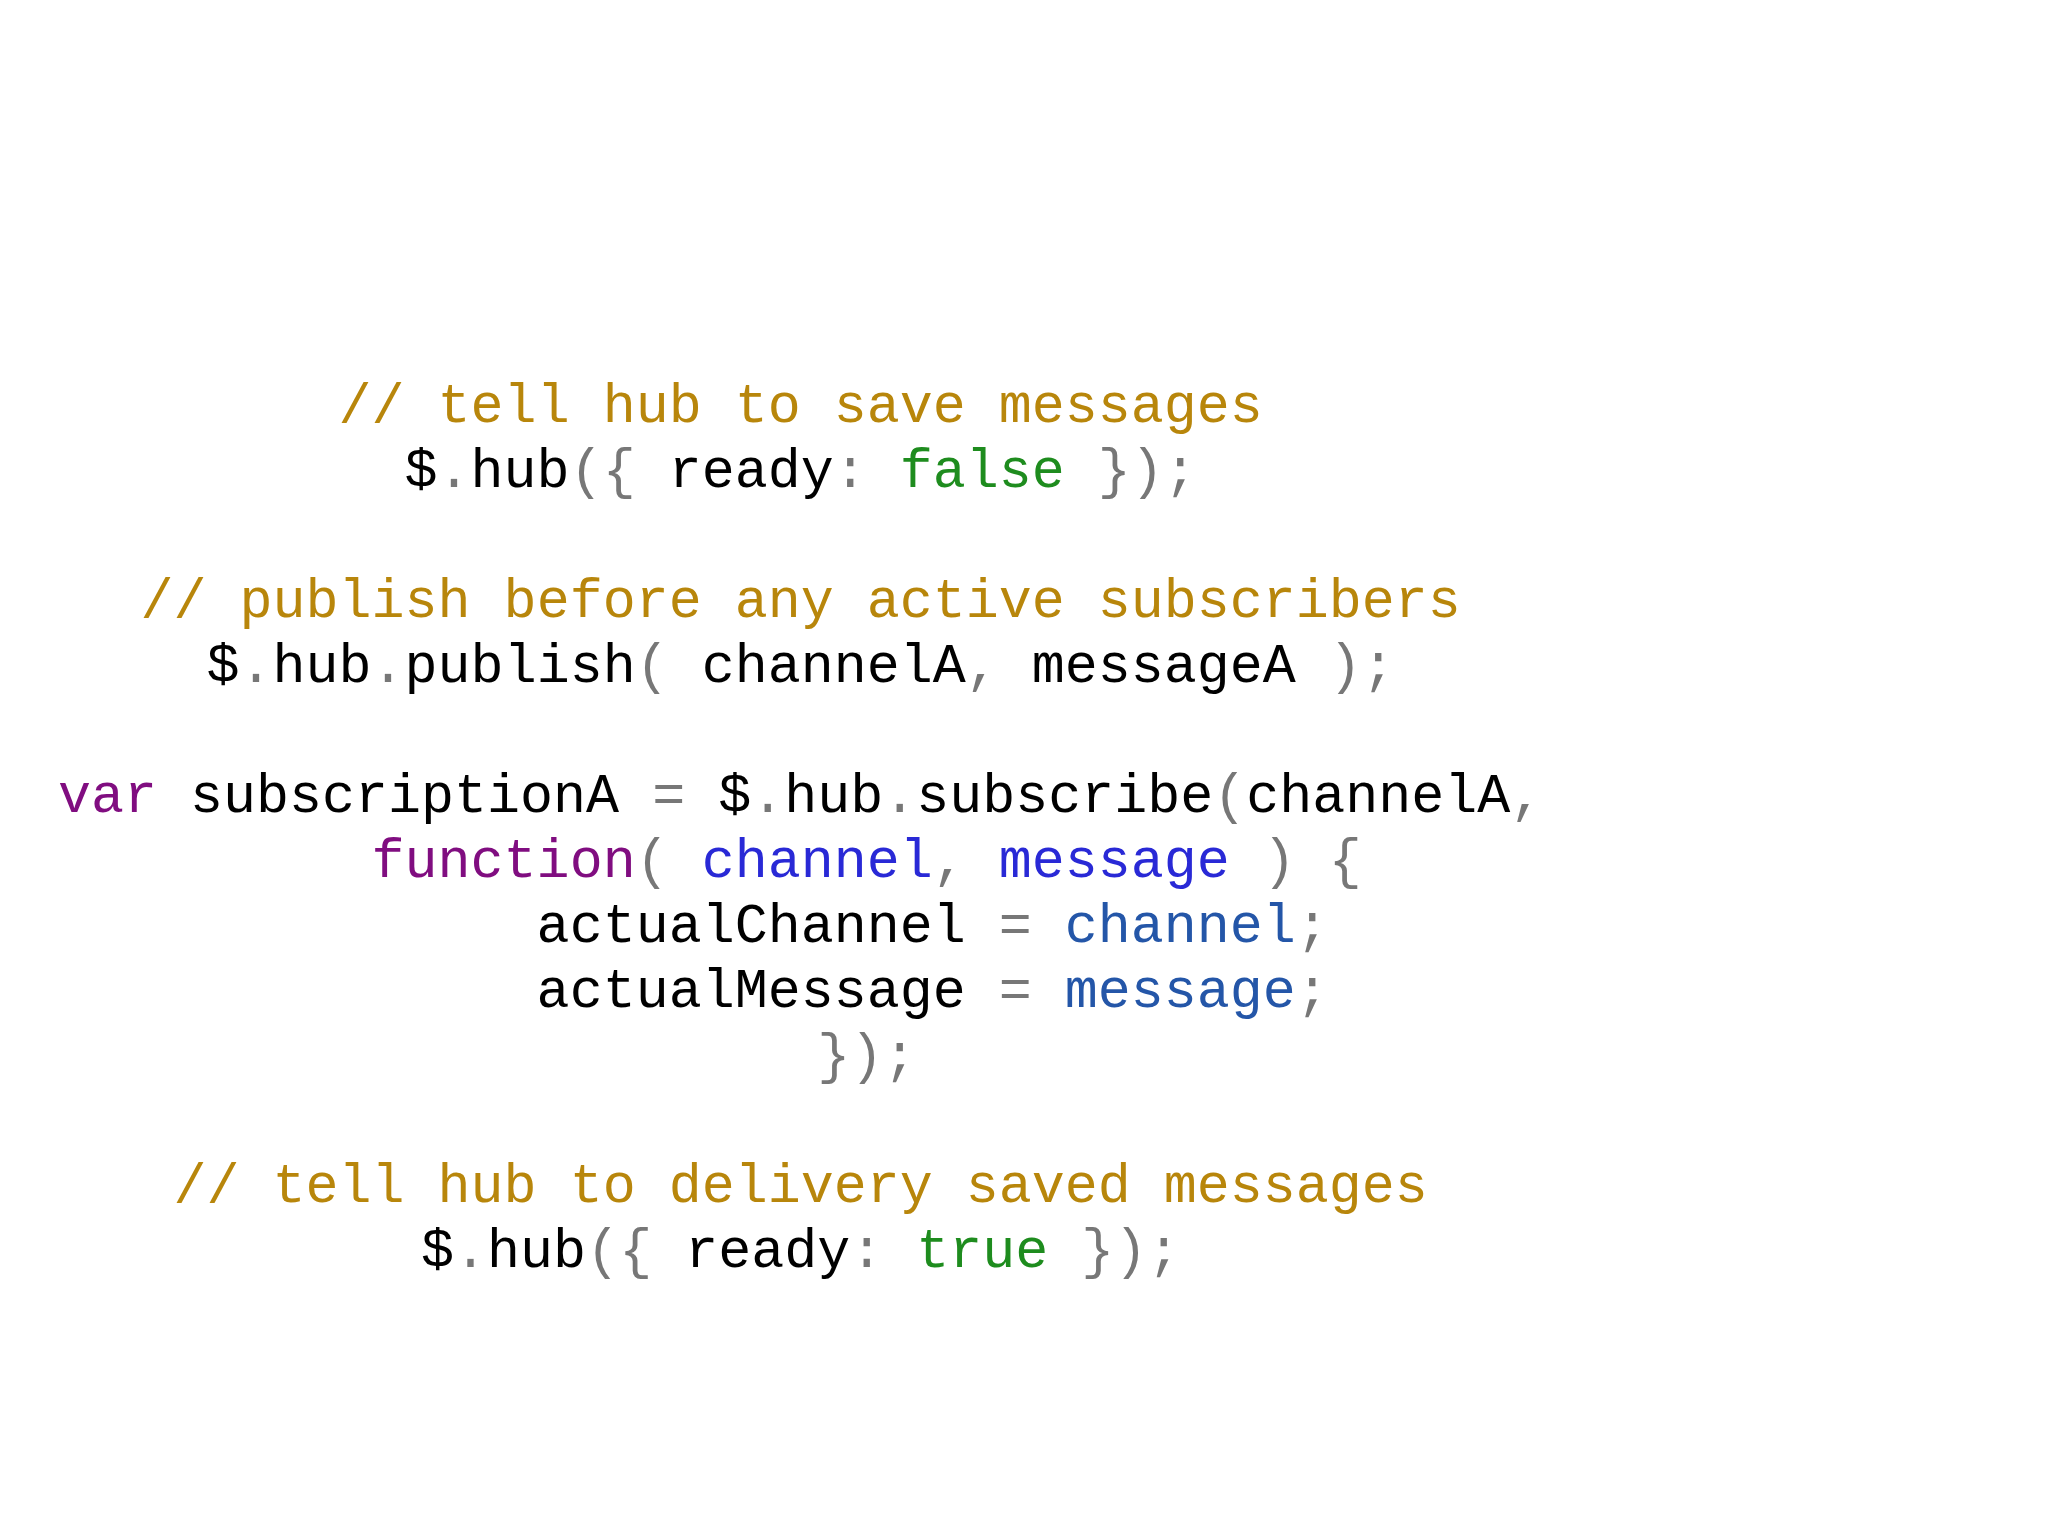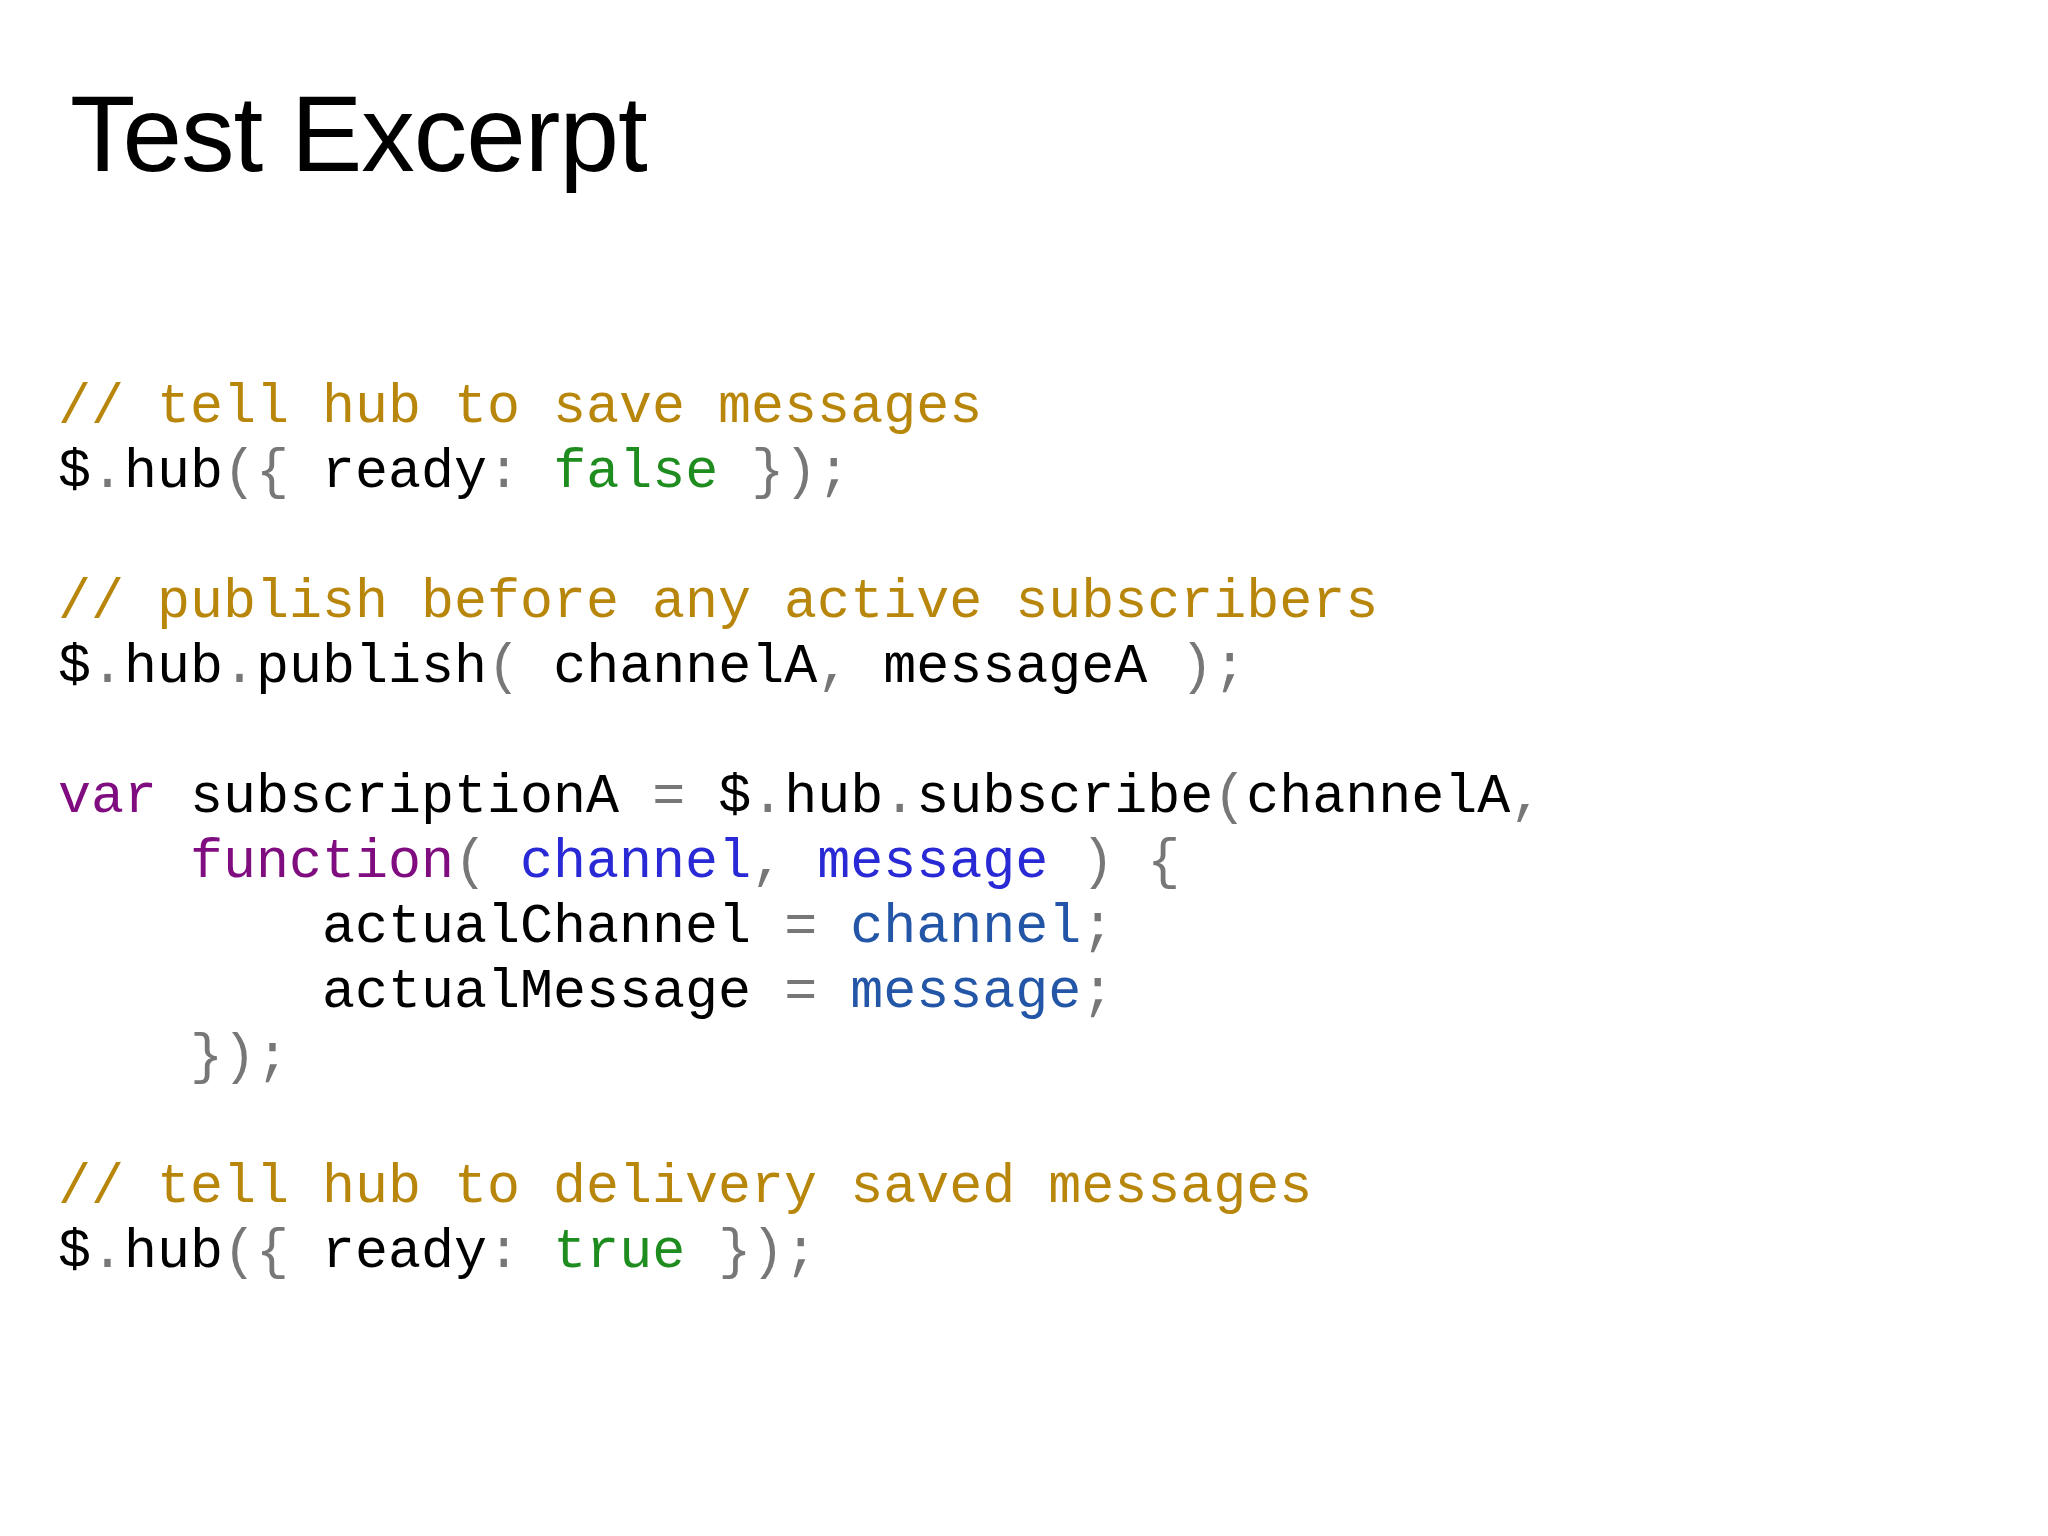--- a/index.html
+++ b/index.html
@@ -28,26 +28,26 @@
     white-space: nowrap;
   }
   .code-block {
     position: absolute;
     left: 58px;
     top: 375px;
     font-family: "Liberation Mono", monospace;
     font-size: 55px;
     line-height: 65px;
     white-space: pre;
+    text-align: center;
   }
   .code-line {
     min-height: 65px;
     white-space: pre;
   }
 </style>
 </head>
 <body>
 
 <div class="slide">
-  <h1 class="slide-title">Test Excerpt</h1>
 
   <pre class="code-block"><div class="code-line"><span style="color: rgb(184, 134, 11);">// tell hub to save messages</span></div><div class="code-line"><span style="color: rgb(0, 0, 0);">$</span><span style="color: rgb(119, 119, 119);">.</span><span style="color: rgb(0, 0, 0);">hub</span><span style="color: rgb(119, 119, 119);">({ </span><span style="color: rgb(0, 0, 0);">ready</span><span style="color: rgb(119, 119, 119);">: </span><span style="color: rgb(30, 140, 30);">false</span><span style="color: rgb(119, 119, 119);"> });</span></div><div class="code-line"></div><div class="code-line"><span style="color: rgb(184, 134, 11);">// publish before any active subscribers</span></div><div class="code-line"><span style="color: rgb(0, 0, 0);">$</span><span style="color: rgb(119, 119, 119);">.</span><span style="color: rgb(0, 0, 0);">hub</span><span style="color: rgb(119, 119, 119);">.</span><span style="color: rgb(0, 0, 0);">publish</span><span style="color: rgb(119, 119, 119);">( </span><span style="color: rgb(0, 0, 0);">channelA</span><span style="color: rgb(119, 119, 119);">, </span><span style="color: rgb(0, 0, 0);">messageA</span><span style="color: rgb(119, 119, 119);"> );</span></div><div class="code-line"></div><div class="code-line"><span style="color: rgb(128, 13, 128);">var</span><span style="color: rgb(0, 0, 0);"> subscriptionA </span><span style="color: rgb(119, 119, 119);">= </span><span style="color: rgb(0, 0, 0);">$</span><span style="color: rgb(119, 119, 119);">.</span><span style="color: rgb(0, 0, 0);">hub</span><span style="color: rgb(119, 119, 119);">.</span><span style="color: rgb(0, 0, 0);">subscribe</span><span style="color: rgb(119, 119, 119);">(</span><span style="color: rgb(0, 0, 0);">channelA</span><span style="color: rgb(119, 119, 119);">,</span></div><div class="code-line"><span style="color: rgb(0, 0, 0);">    </span><span style="color: rgb(128, 13, 128);">function</span><span style="color: rgb(119, 119, 119);">( </span><span style="color: rgb(41, 41, 214);">channel</span><span style="color: rgb(119, 119, 119);">, </span><span style="color: rgb(41, 41, 214);">message</span><span style="color: rgb(119, 119, 119);"> ) {</span></div><div class="code-line"><span style="color: rgb(0, 0, 0);">        actualChannel </span><span style="color: rgb(119, 119, 119);">= </span><span style="color: rgb(36, 86, 168);">channel</span><span style="color: rgb(119, 119, 119);">;</span></div><div class="code-line"><span style="color: rgb(0, 0, 0);">        actualMessage </span><span style="color: rgb(119, 119, 119);">= </span><span style="color: rgb(36, 86, 168);">message</span><span style="color: rgb(119, 119, 119);">;</span></div><div class="code-line"><span style="color: rgb(0, 0, 0);">    </span><span style="color: rgb(119, 119, 119);">});</span></div><div class="code-line"></div><div class="code-line"><span style="color: rgb(184, 134, 11);">// tell hub to delivery saved messages</span></div><div class="code-line"><span style="color: rgb(0, 0, 0);">$</span><span style="color: rgb(119, 119, 119);">.</span><span style="color: rgb(0, 0, 0);">hub</span><span style="color: rgb(119, 119, 119);">({ </span><span style="color: rgb(0, 0, 0);">ready</span><span style="color: rgb(119, 119, 119);">: </span><span style="color: rgb(30, 140, 30);">true</span><span style="color: rgb(119, 119, 119);"> });</span></div></pre>
 </div>
 
 </body></html>

